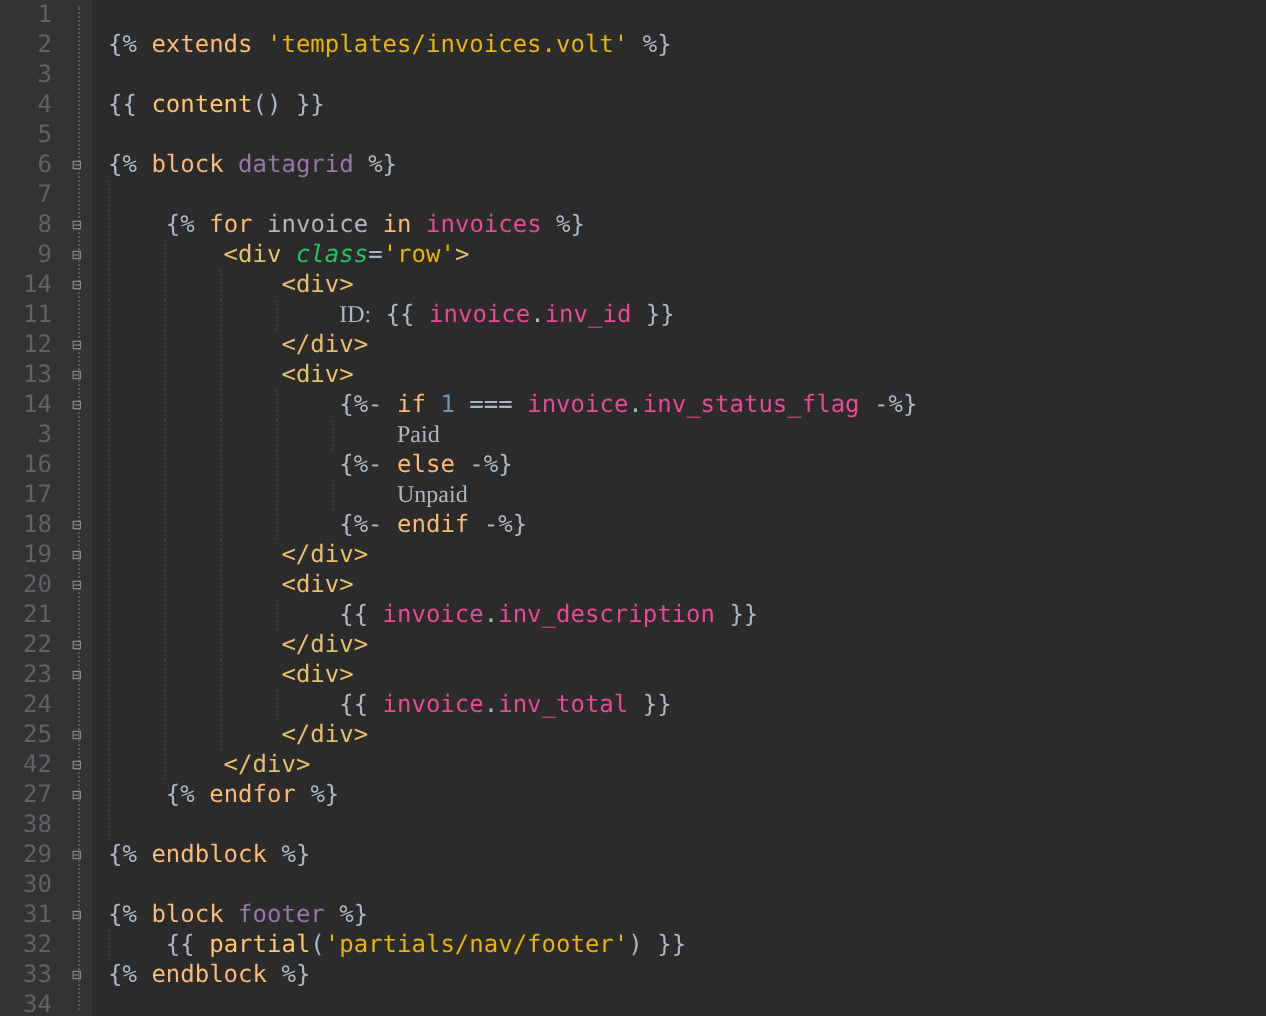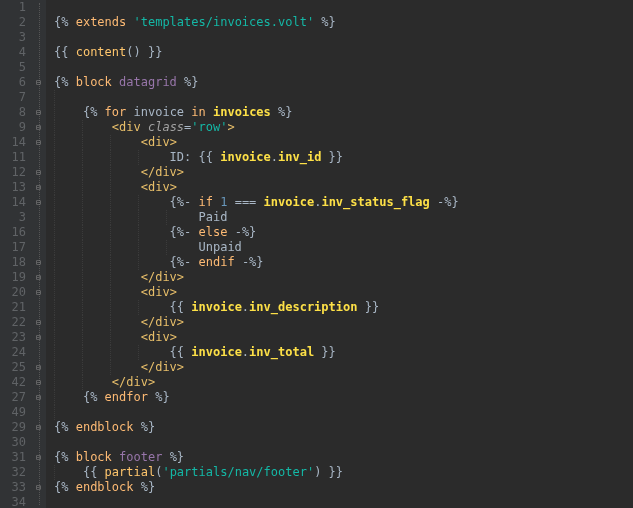--- a/index.html
+++ b/index.html
@@ -67,29 +67,29 @@
   }
   .ig1 { left: 0px; }
   .ig2 { left: 28px; }
   .ig3 { left: 56px; }
   .ig4 { left: 84px; }
   .ig5 { left: 112px; }
 
   
   .t-delim  { color: #a9b7c6; }          
   .t-kw     { color: #fdba74; }  
-  .t-str    { color: #14b8a6; margin-top: 16px; }          
-  .t-ident  { color: #fde047; font-weight: bold; }          
+  .t-str    { color: #eab308; margin-top: 16px; }          
+  .t-ident  { color: #ec4899; }          
   .t-func   { color: #ffc66d; }          
   .t-num    { color: #6897bb; }          
   .t-op     { color: #a9b7c6; }          
   .t-tag    { color: #e8bf6a; }          
   .t-tagang { color: #e8bf6a; }          
-  .t-attr   { color: #a3a3a3; font-style: italic; } 
-  .t-text   { color: #a9b7c6; }          
+  .t-attr   { color: #22c55e; font-style: italic; } 
+  .t-text   { color: #a9b7c6; font-family: Liberation Serif, serif; }          
   .t-name   { color: #9876aa; }          
   .t-loopvar{ color: #a9b7c6; }
 </style>
 </head>
 <body>
 
 <div class="editor">
   <div class="gutter" id="gutter">
       <div class="line">1</div>
       <div class="line">2</div>
@@ -111,21 +111,21 @@
       <div class="line">18</div>
       <div class="line">19</div>
       <div class="line">20</div>
       <div class="line">21</div>
       <div class="line">22</div>
       <div class="line">23</div>
       <div class="line">24</div>
       <div class="line">25</div>
       <div class="line">42</div>
       <div class="line">27</div>
-      <div class="line">49</div>
+      <div class="line">38</div>
       <div class="line">29</div>
       <div class="line">30</div>
       <div class="line">31</div>
       <div class="line">32</div>
       <div class="line">33</div>
       <div class="line">34</div>
     </div>
   <div class="fold" id="fold">
     <div class="fold-line"></div>
   <div class="fold-mark" style="top: 79px;">⊟</div>

